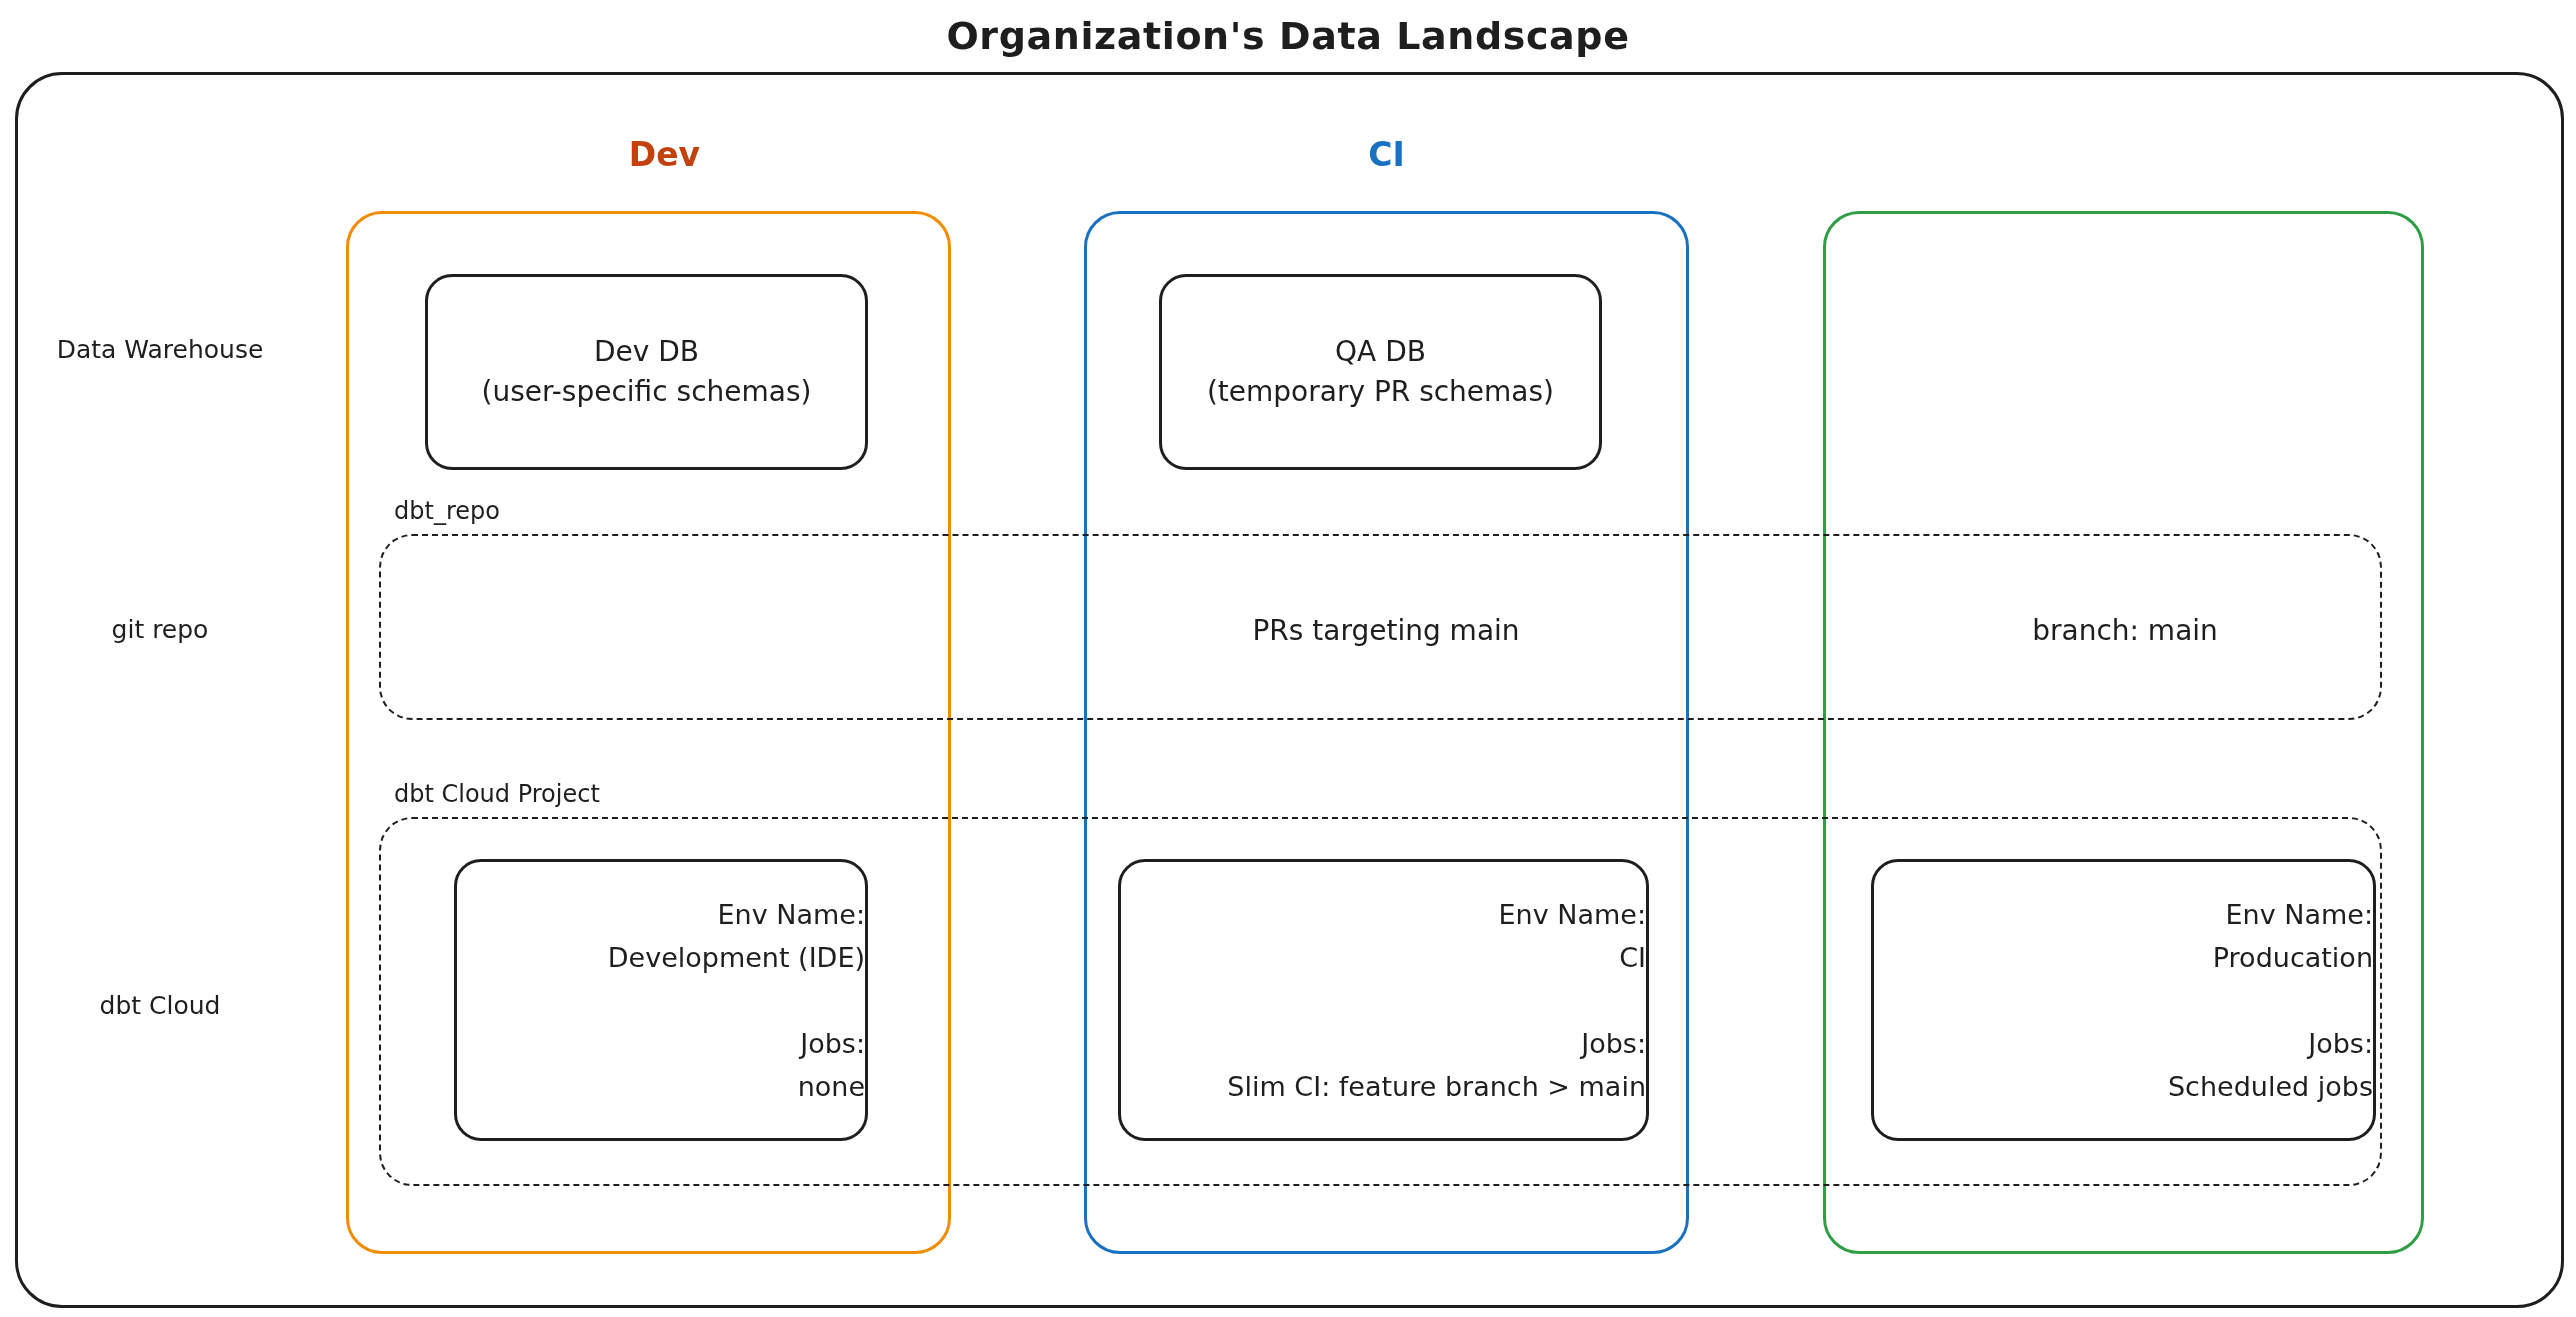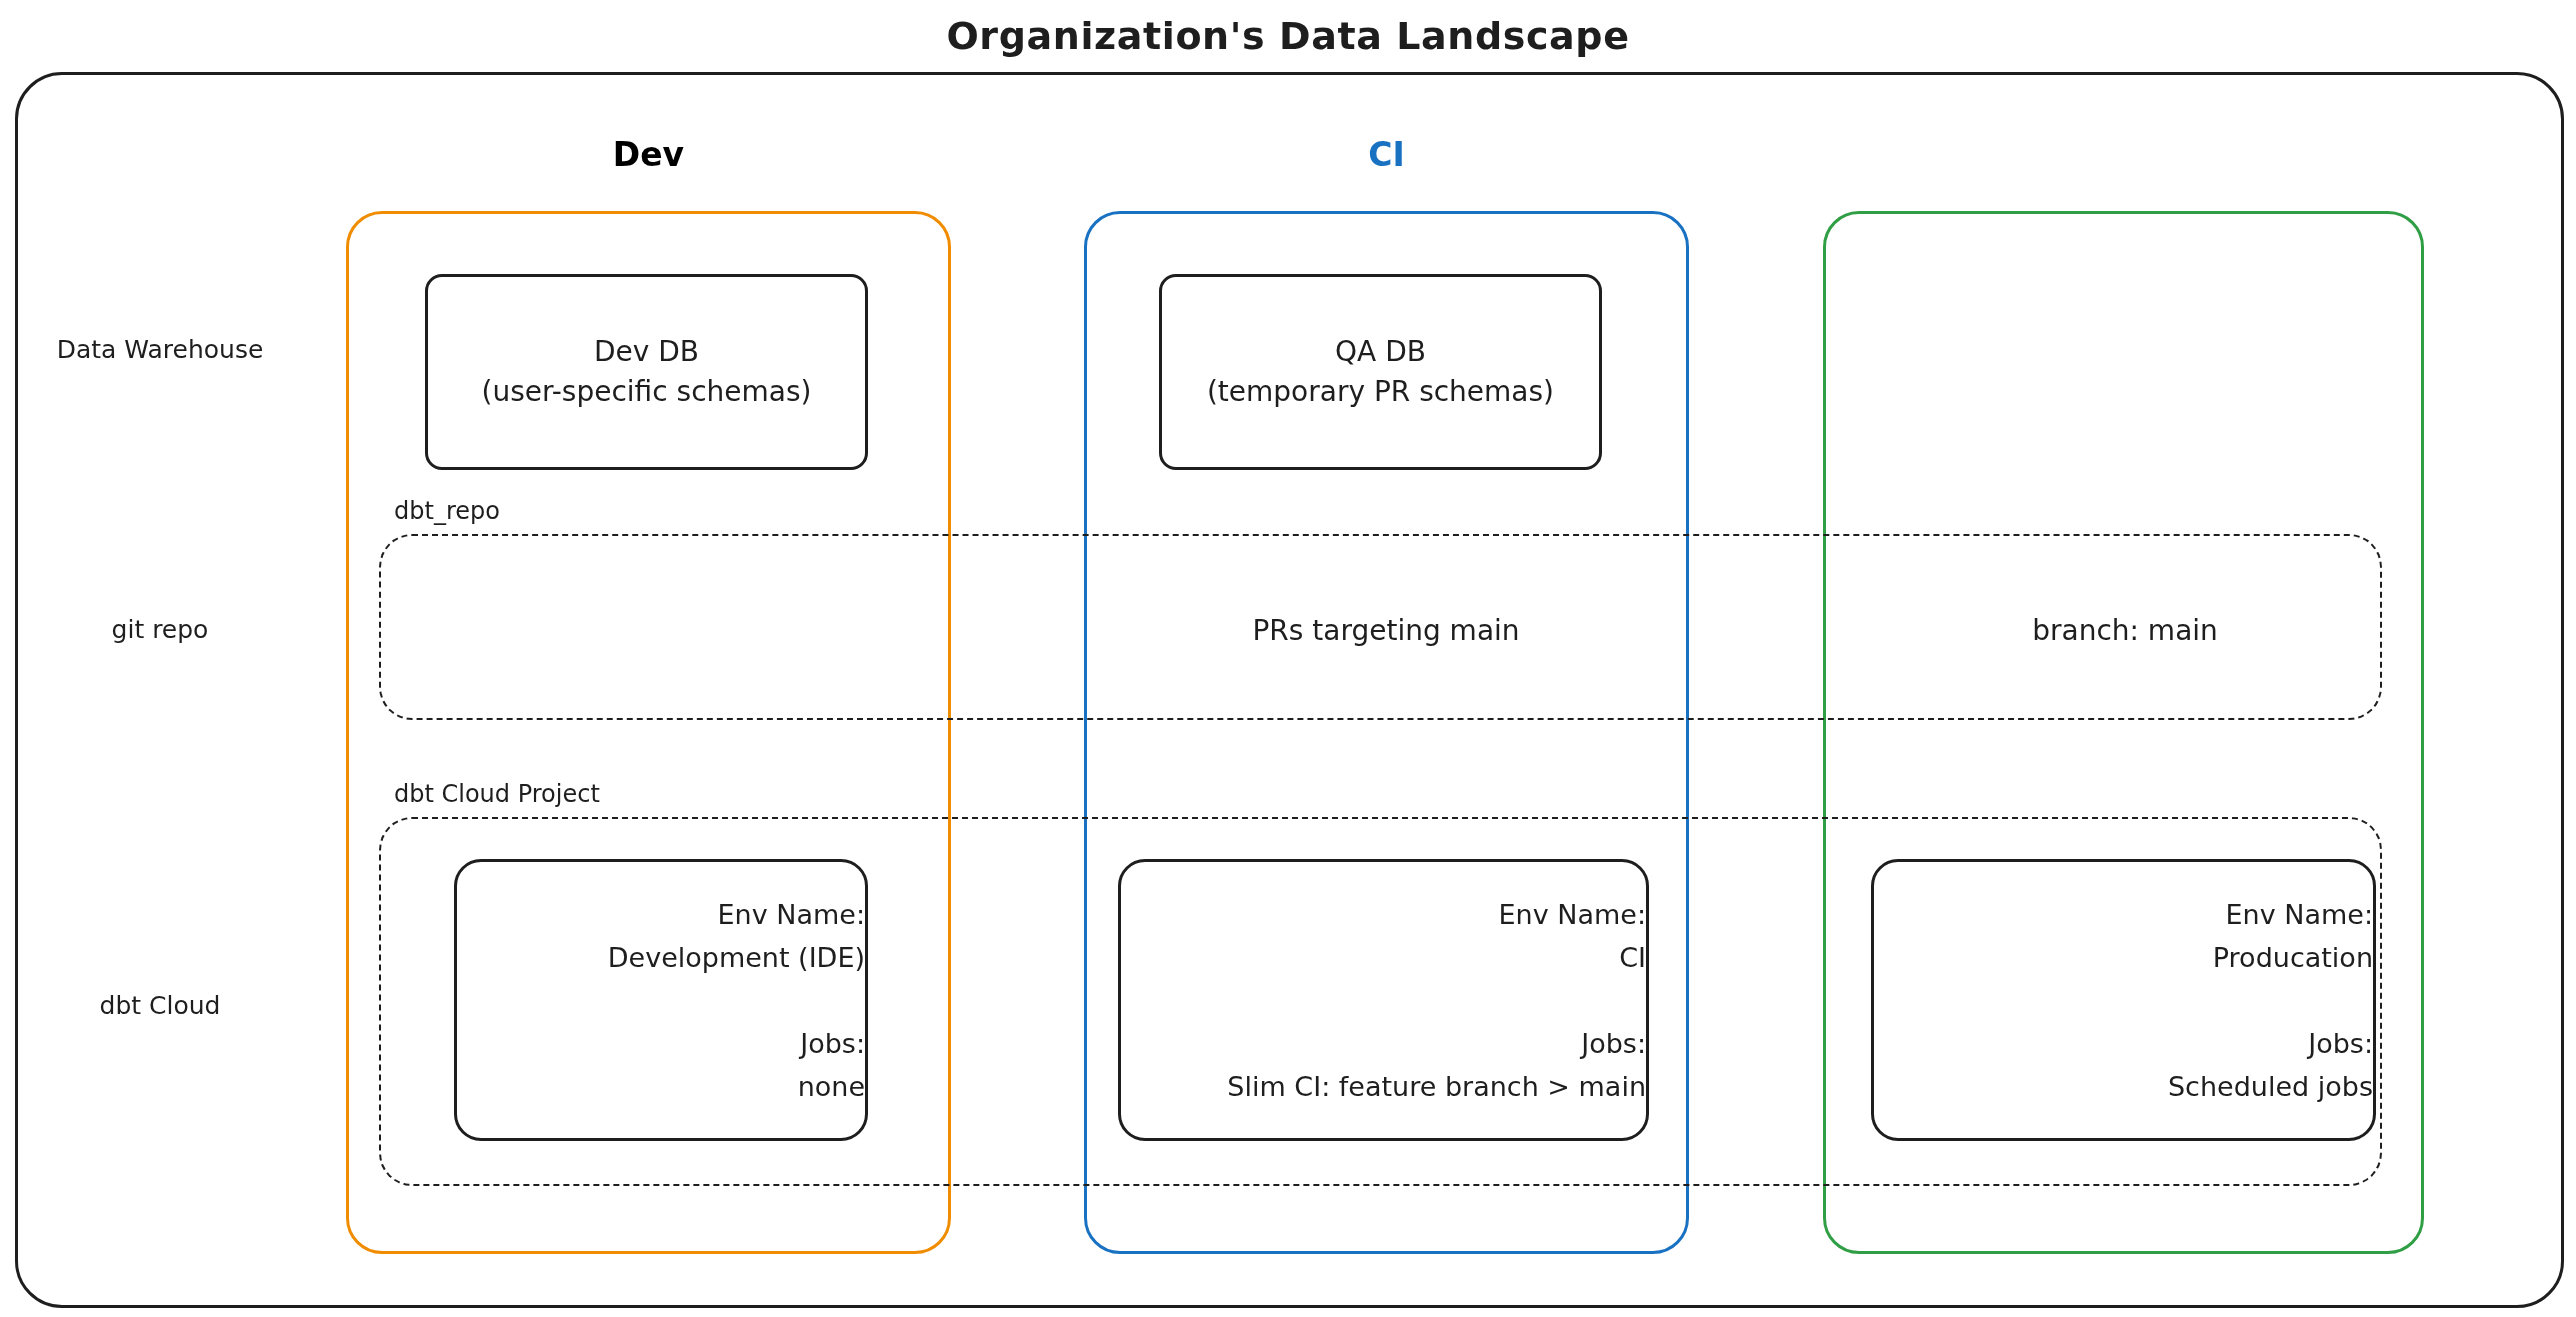--- a/index.html
+++ b/index.html
@@ -60,21 +60,21 @@
     line-height: 43px;
   }
   #row-label-warehouse { top: 328px; }
   #row-label-git       { top: 608px; }
   #row-label-dbt       { top: 984px; }
 
   .db-box {
     top: 274px;
     width: 443px; height: 196px;
     border: 3.6px solid #1e1e1e;
-    border-radius: 17px;
+    border-radius: 27px;
     box-sizing: border-box;
     background: #ffffff;
     display: flex;
     flex-direction: column;
     justify-content: center;
     align-items: center;
     font-size: 28px;
     line-height: 40px;
     text-align: center;
   }
@@ -131,21 +131,21 @@
 </style>
 </head>
 <body>
 
 <div id="canvas">
 
   <div id="title" class="abs">Organization's Data Landscape</div>
 
   <div id="outer-frame" class="abs"></div>
 
-  <div class="abs col-header" style="left:346px; width:605px; color:#000000;">Dev</div>
+  <div class="abs col-header" style="left:362px; width:605px; color:#c2410c;">Dev</div>
   <div class="abs col-header" style="left:1084px; width:605px; color:#1971c2;">CI</div>
 
   <div id="col-dev" class="abs column"></div>
   <div id="col-ci" class="abs column"></div>
   <div id="col-prod" class="abs column"></div>
 
   <div id="row-label-warehouse" class="abs row-label">Data Warehouse</div>
   <div id="row-label-git" class="abs row-label">git repo</div>
   <div id="row-label-dbt" class="abs row-label">dbt Cloud</div>
 

